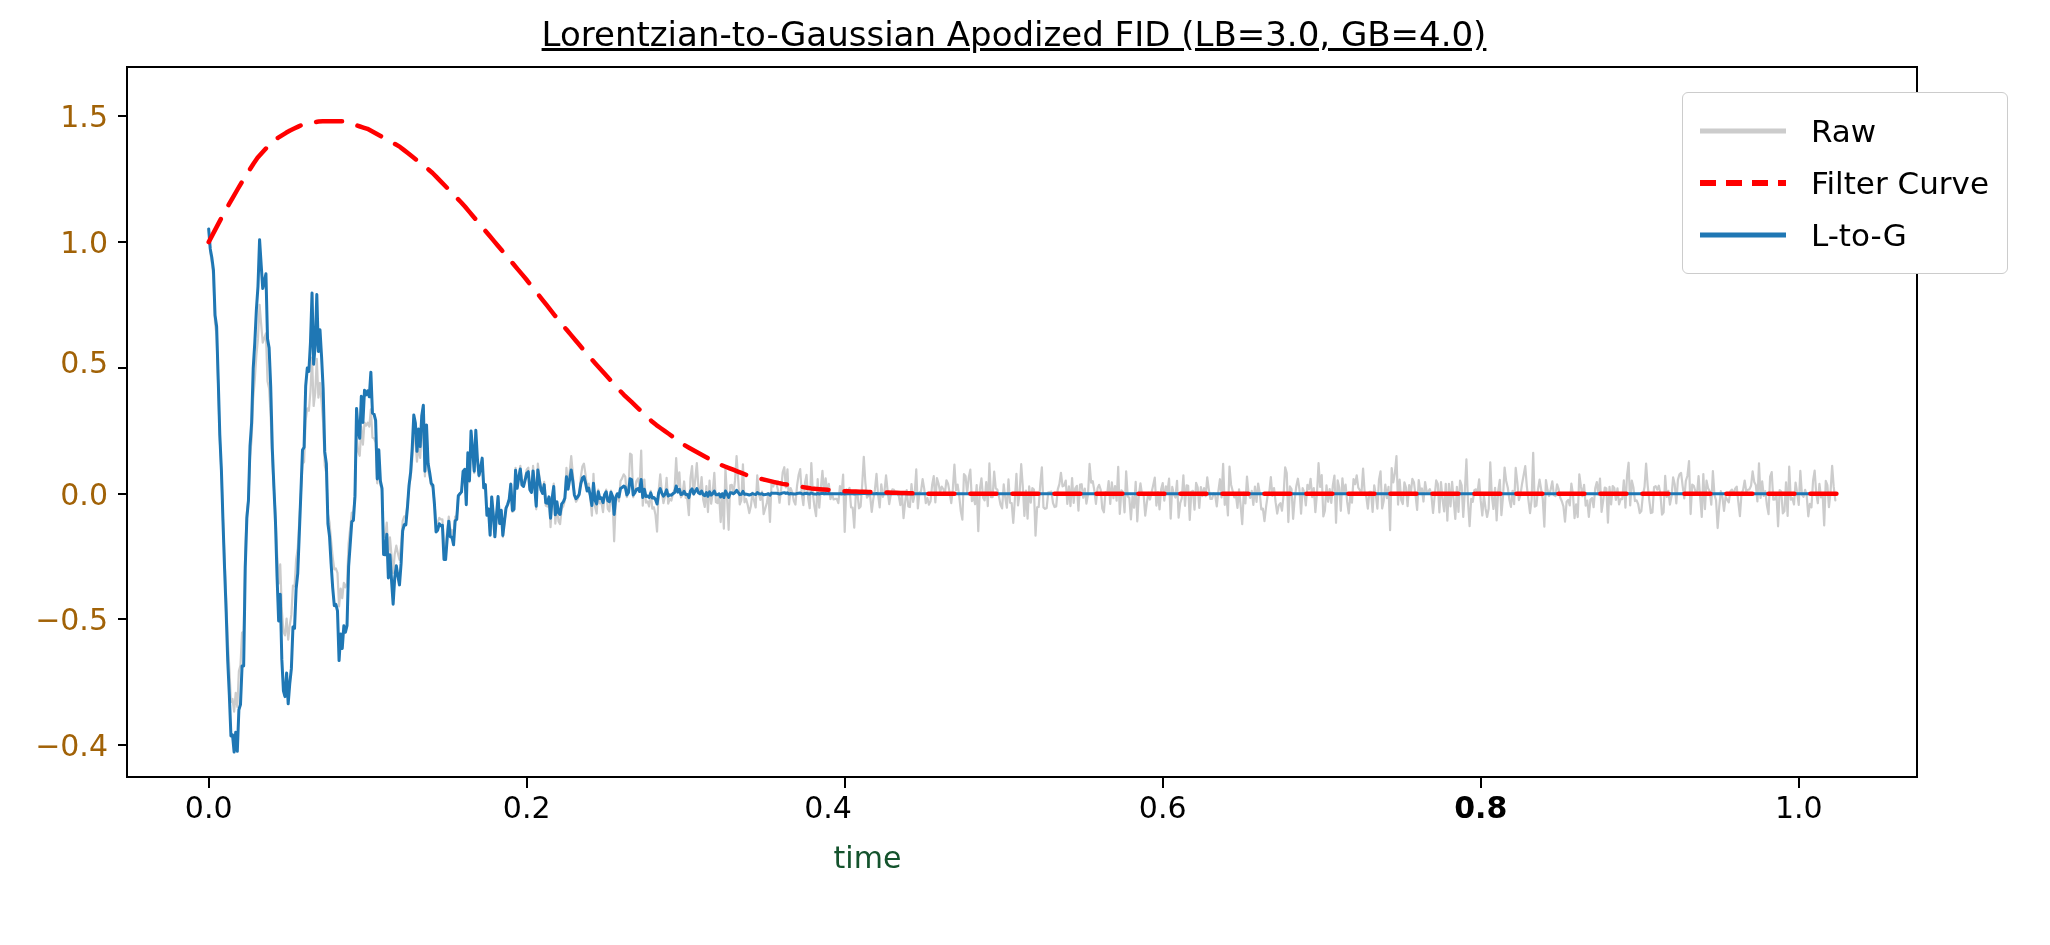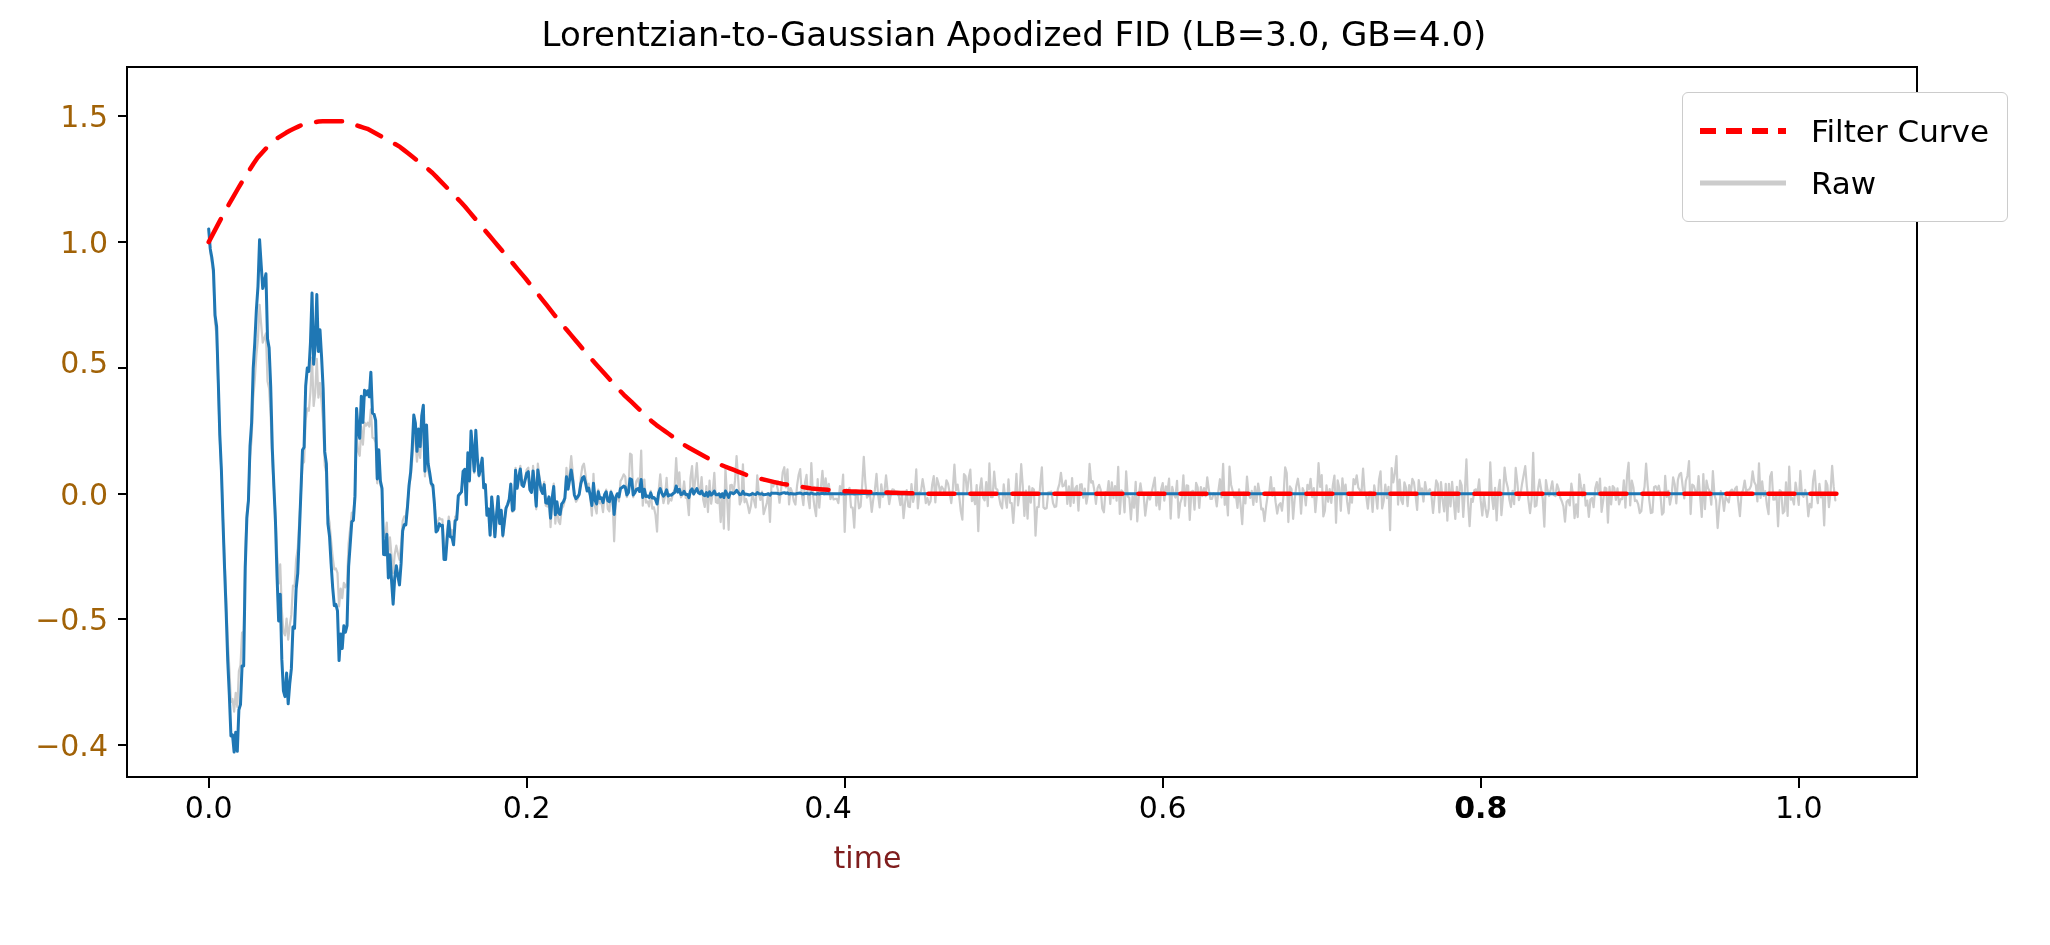--- a/index.html
+++ b/index.html
@@ -1,35 +1,35 @@
 <!DOCTYPE html>
 <html><head>
 <meta charset="utf-8">
 <style>
   html,body{margin:0;padding:0;background:#ffffff;}
   body{width:2050px;height:945px;font-family:"DejaVu Sans","Liberation Sans",sans-serif;overflow:hidden;}
   #figure{position:relative;width:2050px;height:945px;background:#ffffff;}
   #chart-title{
     position:absolute;left:0;top:14px;width:2028px;text-align:center;
-    font-size:34px;color:#000;letter-spacing:0px;
+    font-size:34px;color:#000;letter-spacing:0px;text-decoration:underline;
   }
   #plot-area{position:absolute;left:126px;top:66px;width:1792px;height:712px;}
   #axes-frame{position:absolute;left:0;top:0;width:100%;height:100%;
     border:2px solid #000;box-sizing:border-box;background:transparent;}
   #plot-svg{position:absolute;left:0;top:0;width:1792px;height:712px;display:block;}
   .ytick-label{position:absolute;right:0;transform:translateY(-50%);
      font-size:30px;color:#a16207;text-align:right;white-space:nowrap;}
   #ytick-labels{position:absolute;left:0;top:66px;width:108px;height:712px;}
   .ytick-mark{position:absolute;left:118px;width:9px;height:2px;background:#000;}
   #xtick-labels{position:absolute;left:126px;top:790px;width:1792px;height:46px;}
   .xtick-label{position:absolute;top:0;transform:translateX(-50%);
      font-size:30px;color:#000;white-space:nowrap;}
   .xtick-mark{position:absolute;top:778px;width:2px;height:10px;background:#000;}
   #xaxis-label{position:absolute;left:0;top:840px;width:1735px;text-align:center;
-     font-size:30px;color:#7f1d1d;}
+     font-size:30px;color:#14532d;}
   #legend{position:absolute;right:42px;top:92px;
      background:#ffffff;border:1.6px solid #cccccc;border-radius:6px;
      padding:12px 18px 12px 14px;box-sizing:border-box;}
   .legend-row{display:flex;align-items:center;height:52px;}
   .legend-sample{width:92px;height:22px;position:relative;margin-right:22px;flex:0 0 92px;}
   .legend-sample svg{position:absolute;left:0;top:0;}
   .legend-text{font-size:31px;color:#000;white-space:nowrap;}
 </style>
 </head>
 <body>
@@ -85,27 +85,35 @@
       <div class="xtick-label" style="left: 1036.72px;">0.6</div>
       <div class="xtick-label" style="left: 1354.73px; font-weight: bold;">0.8</div>
       <div class="xtick-label" style="left: 1672.75px;">1.0</div>
     </div>
   <div id="xaxis-label">time</div>
 
   <div id="legend">
       <div class="legend-row">
         <span class="legend-sample">
           <svg width="92" height="22" viewBox="0 0 92 22">
+            <line x1="3" y1="11" x2="89" y2="11" stroke="#cccccc" stroke-width="5" stroke-linecap="butt"></line>
+          </svg>
+        </span>
+        <span class="legend-text">Raw</span>
+      </div>
+      <div class="legend-row">
+        <span class="legend-sample">
+          <svg width="92" height="22" viewBox="0 0 92 22">
             <line x1="3" y1="11" x2="89" y2="11" stroke="#ff0000" stroke-width="6" stroke-dasharray="16 10" stroke-linecap="butt"></line>
           </svg>
         </span>
         <span class="legend-text">Filter Curve</span>
       </div>
       <div class="legend-row">
         <span class="legend-sample">
           <svg width="92" height="22" viewBox="0 0 92 22">
-            <line x1="3" y1="11" x2="89" y2="11" stroke="#cccccc" stroke-width="5" stroke-linecap="butt"></line>
+            <line x1="3" y1="11" x2="89" y2="11" stroke="#1f77b4" stroke-width="5" stroke-linecap="butt"></line>
           </svg>
         </span>
-        <span class="legend-text">Raw</span>
+        <span class="legend-text">L-to-G</span>
       </div>
     </div>
 </div>
 
 </body></html>

